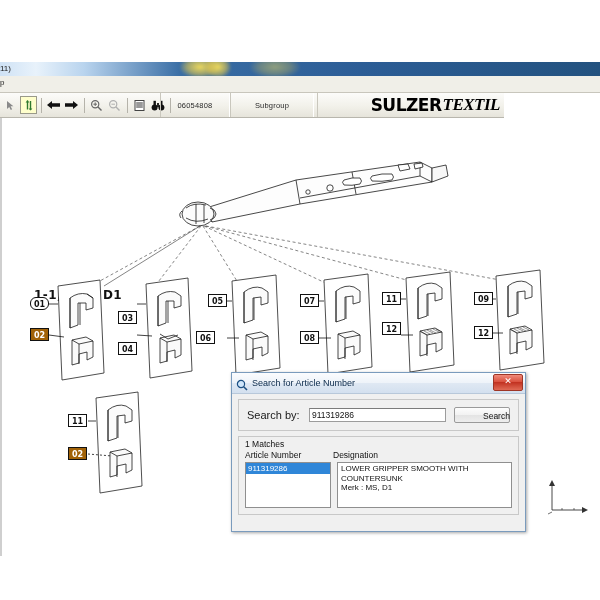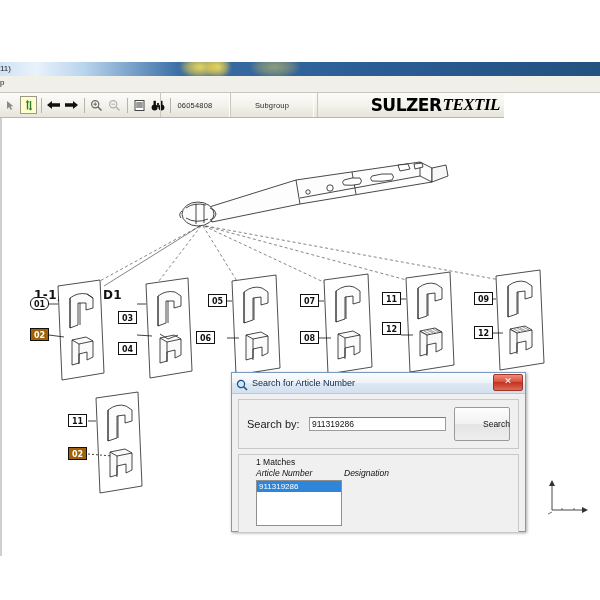--- a/index.html
+++ b/index.html
@@ -253,50 +253,49 @@
     border-top-color: #7b7b7b;
     font-size: 8.5px;
     color: #111;
     padding: 0 2px;
     line-height: 13px;
     font-family: "Liberation Sans", sans-serif;
     box-sizing: border-box;
   }
   .btn {
     margin-left: 8px;
-    width: 56px; height: 34px;
+    width: 56px; height: 16px;
     background: linear-gradient(to bottom, #fdfdfd 0%, #f2f2f2 48%, #e4e4e4 52%, #eeeeee 100%);
     border: 1px solid #9a9a9a;
     border-radius: 2px;
     font-size: 8.5px;
     color: #111;
     text-align: center;
     line-height: 14px;
     font-family: "Liberation Sans", sans-serif;
     flex: 0 0 auto;
     padding-left: 28px;
   }
   .results {
     margin-top: 5px;
     border: 1px solid #c8c8c8;
     background: #f0f0f0;
-    padding: 2px 6px 6px 17px;
+    padding: 2px 6px 6px 6px;
     position: relative;
   }
   .matches {
     font-size: 8.5px;
     color: #111;
     margin-bottom: 1px;
   }
   .colhdrs {
     display: flex;
     font-size: 8.5px;
     color: #111;
     margin-bottom: 2px;
-    font-style: italic;
   }
   .colhdrs .c1 { width: 88px; }
   .lists {
     display: flex;
   }
   .list-an {
     width: 86px; height: 46px;
     background: #fff;
     border: 1px solid #8f8f8f;
     box-sizing: border-box;
@@ -640,20 +639,25 @@
       <div class="results">
         <div class="matches">1 Matches</div>
         <div class="colhdrs">
           <span class="c1">Article Number</span>
           <span>Designation</span>
         </div>
         <div class="lists">
           <div class="list-an">
             <div class="row-sel">911319286</div>
           </div>
+          <div class="list-desc">
+            <div class="dl">LOWER GRIPPER SMOOTH WITH</div>
+            <div class="dl">COUNTERSUNK</div>
+            <div class="dl">Merk : MS, D1</div>
+          </div>
         </div>
       </div>
 
     </div>
   </div>
 
   <div class="bottom-strip"></div>
 </div>
 
 </body></html>

